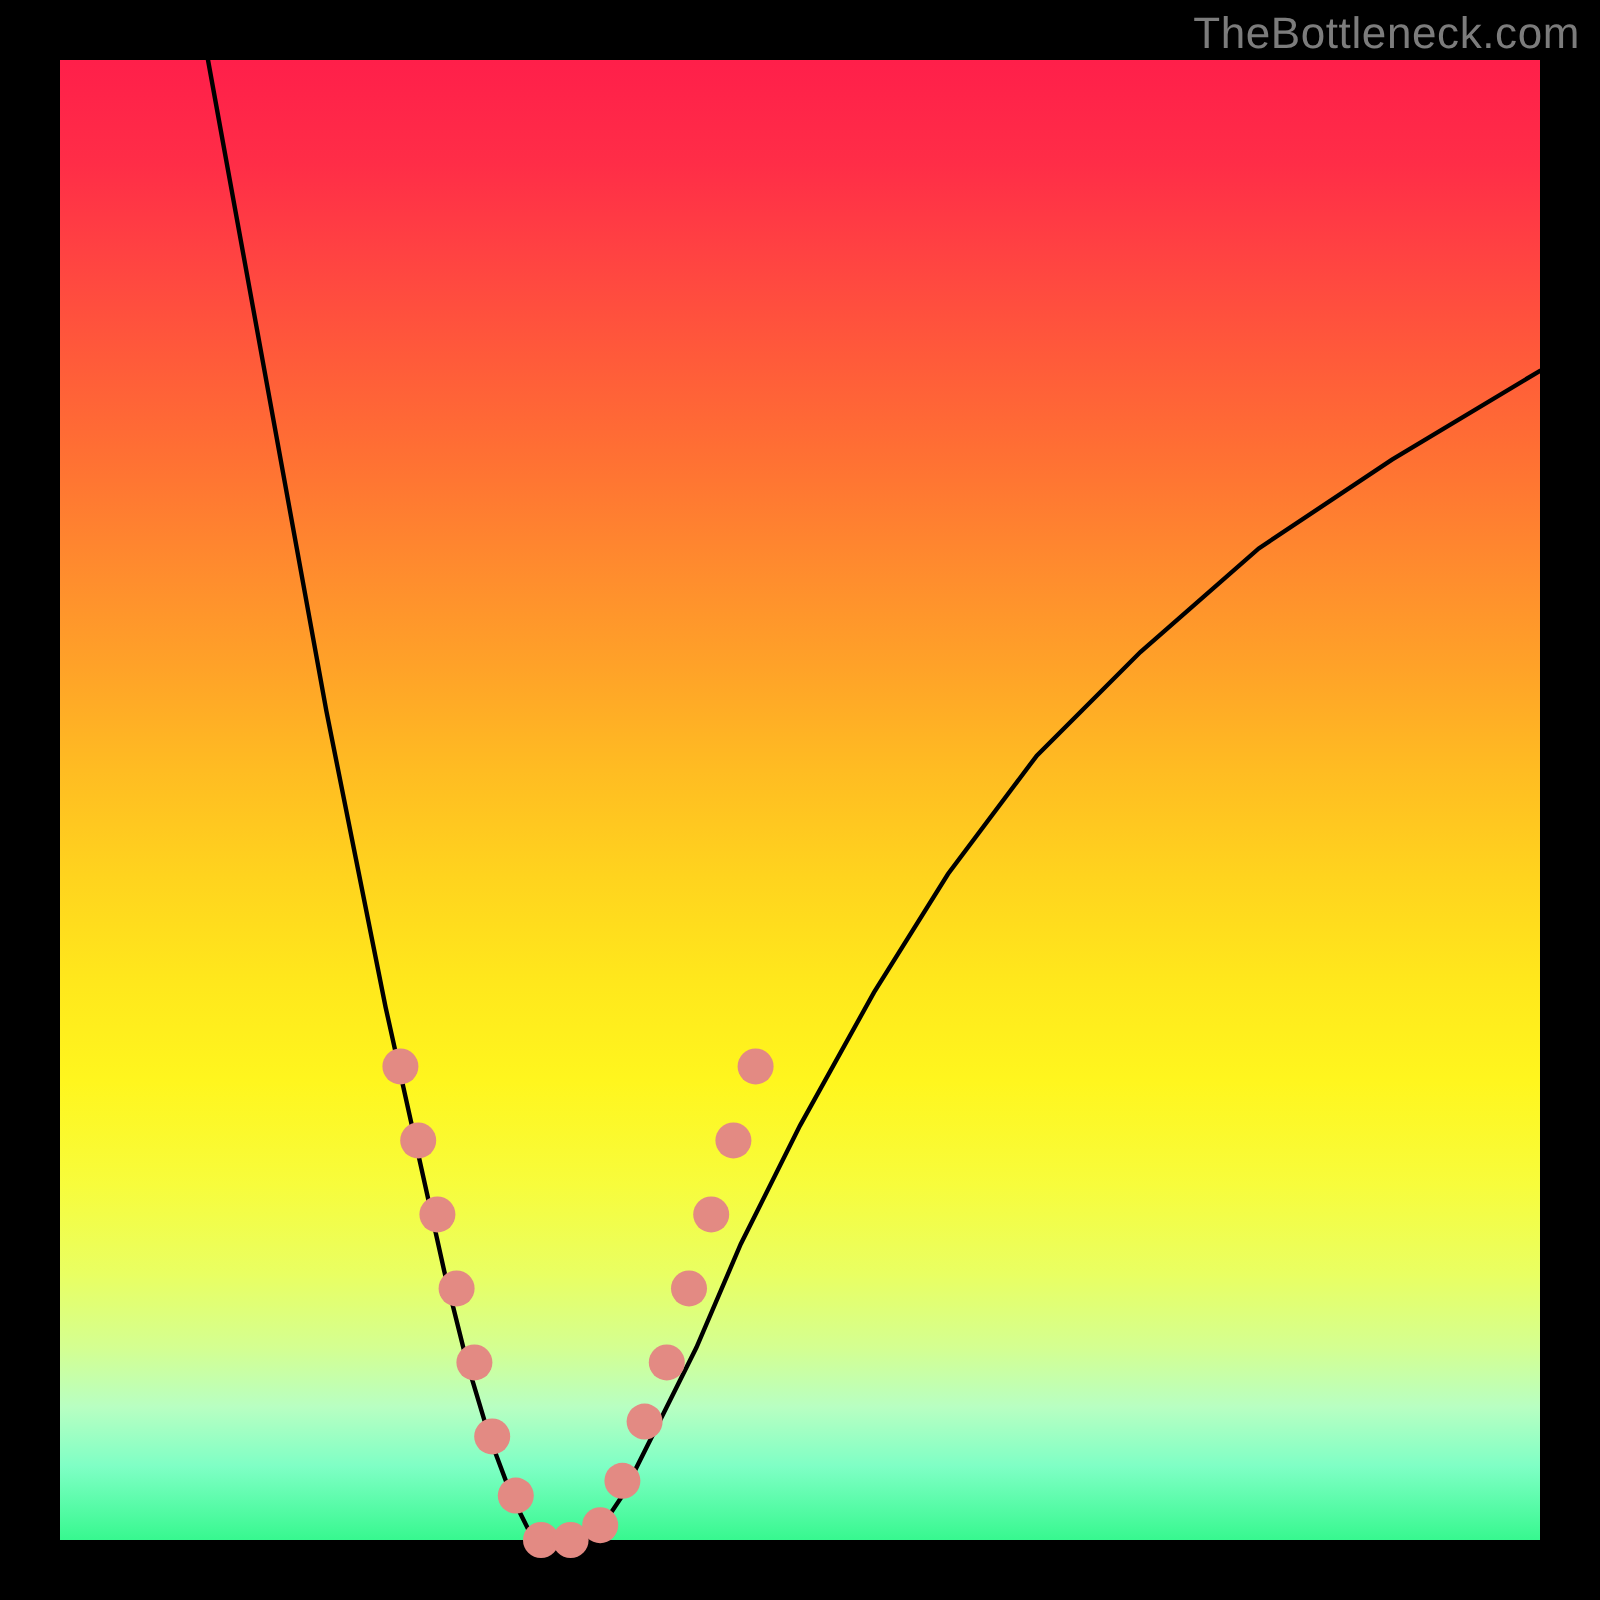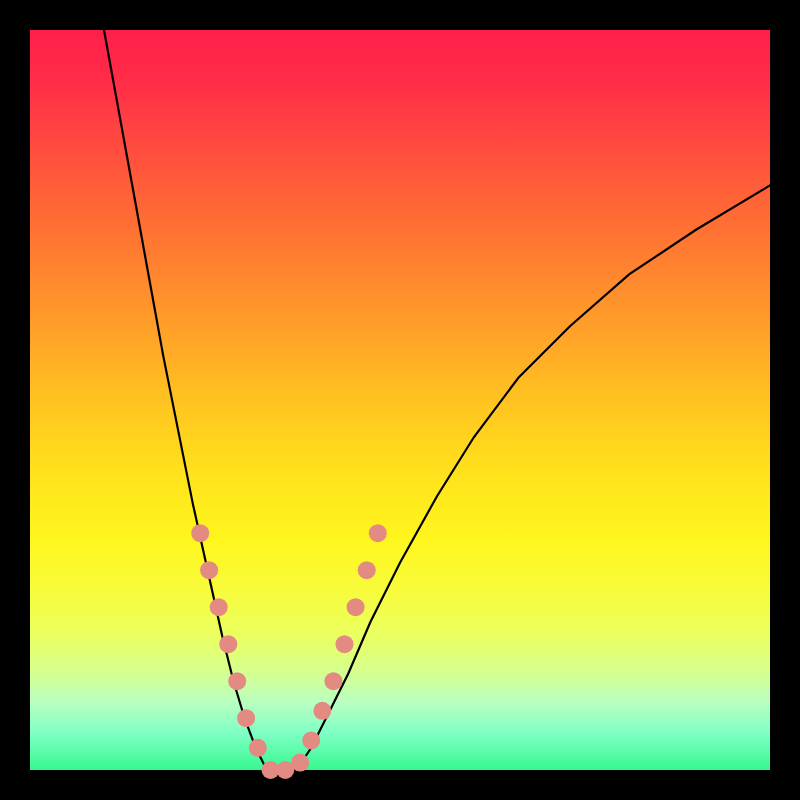--- a/index.html
+++ b/index.html
@@ -69,20 +69,21 @@
   }
   .dot {
     fill: #e38a83;
     stroke: none;
   }
 </style>
 </head>
 <body>
 
 <div class="wrap">
+  <div class="watermark">TheBottleneck.com</div>
   <div class="plot">
     <svg class="curves" viewBox="0 0 740 740">
       <path id="left-curve" class="curve" d="M74.0 0.0 L88.8 81.4 L103.6 162.8 L118.4 244.2 L133.2 325.6 L148.0 399.6 L162.8 473.6 L177.6 540.2 L192.4 606.8 L203.5 651.2 L214.6 688.2 L225.7 717.8 L236.8 740.0 "></path>
       <path id="flat-curve" class="curve" d="M236.8 740.0 L266.4 740.0 "></path>
       <path id="right-curve" class="curve" d="M266.4 740.0 L281.2 717.8 L296.0 688.2 L318.2 643.8 L340.4 592.0 L370.0 532.8 L407.0 466.2 L444.0 407.0 L488.4 347.8 L540.2 296.0 L599.4 244.2 L666.0 199.8 L740.0 155.4 "></path>
       <g id="dots">
           <circle cx="170.2" cy="503.2" r="9" class="dot"></circle>
           <circle cx="179.1" cy="540.2" r="9" class="dot"></circle>
           <circle cx="188.7" cy="577.2" r="9" class="dot"></circle>
           <circle cx="198.3" cy="614.2" r="9" class="dot"></circle>

